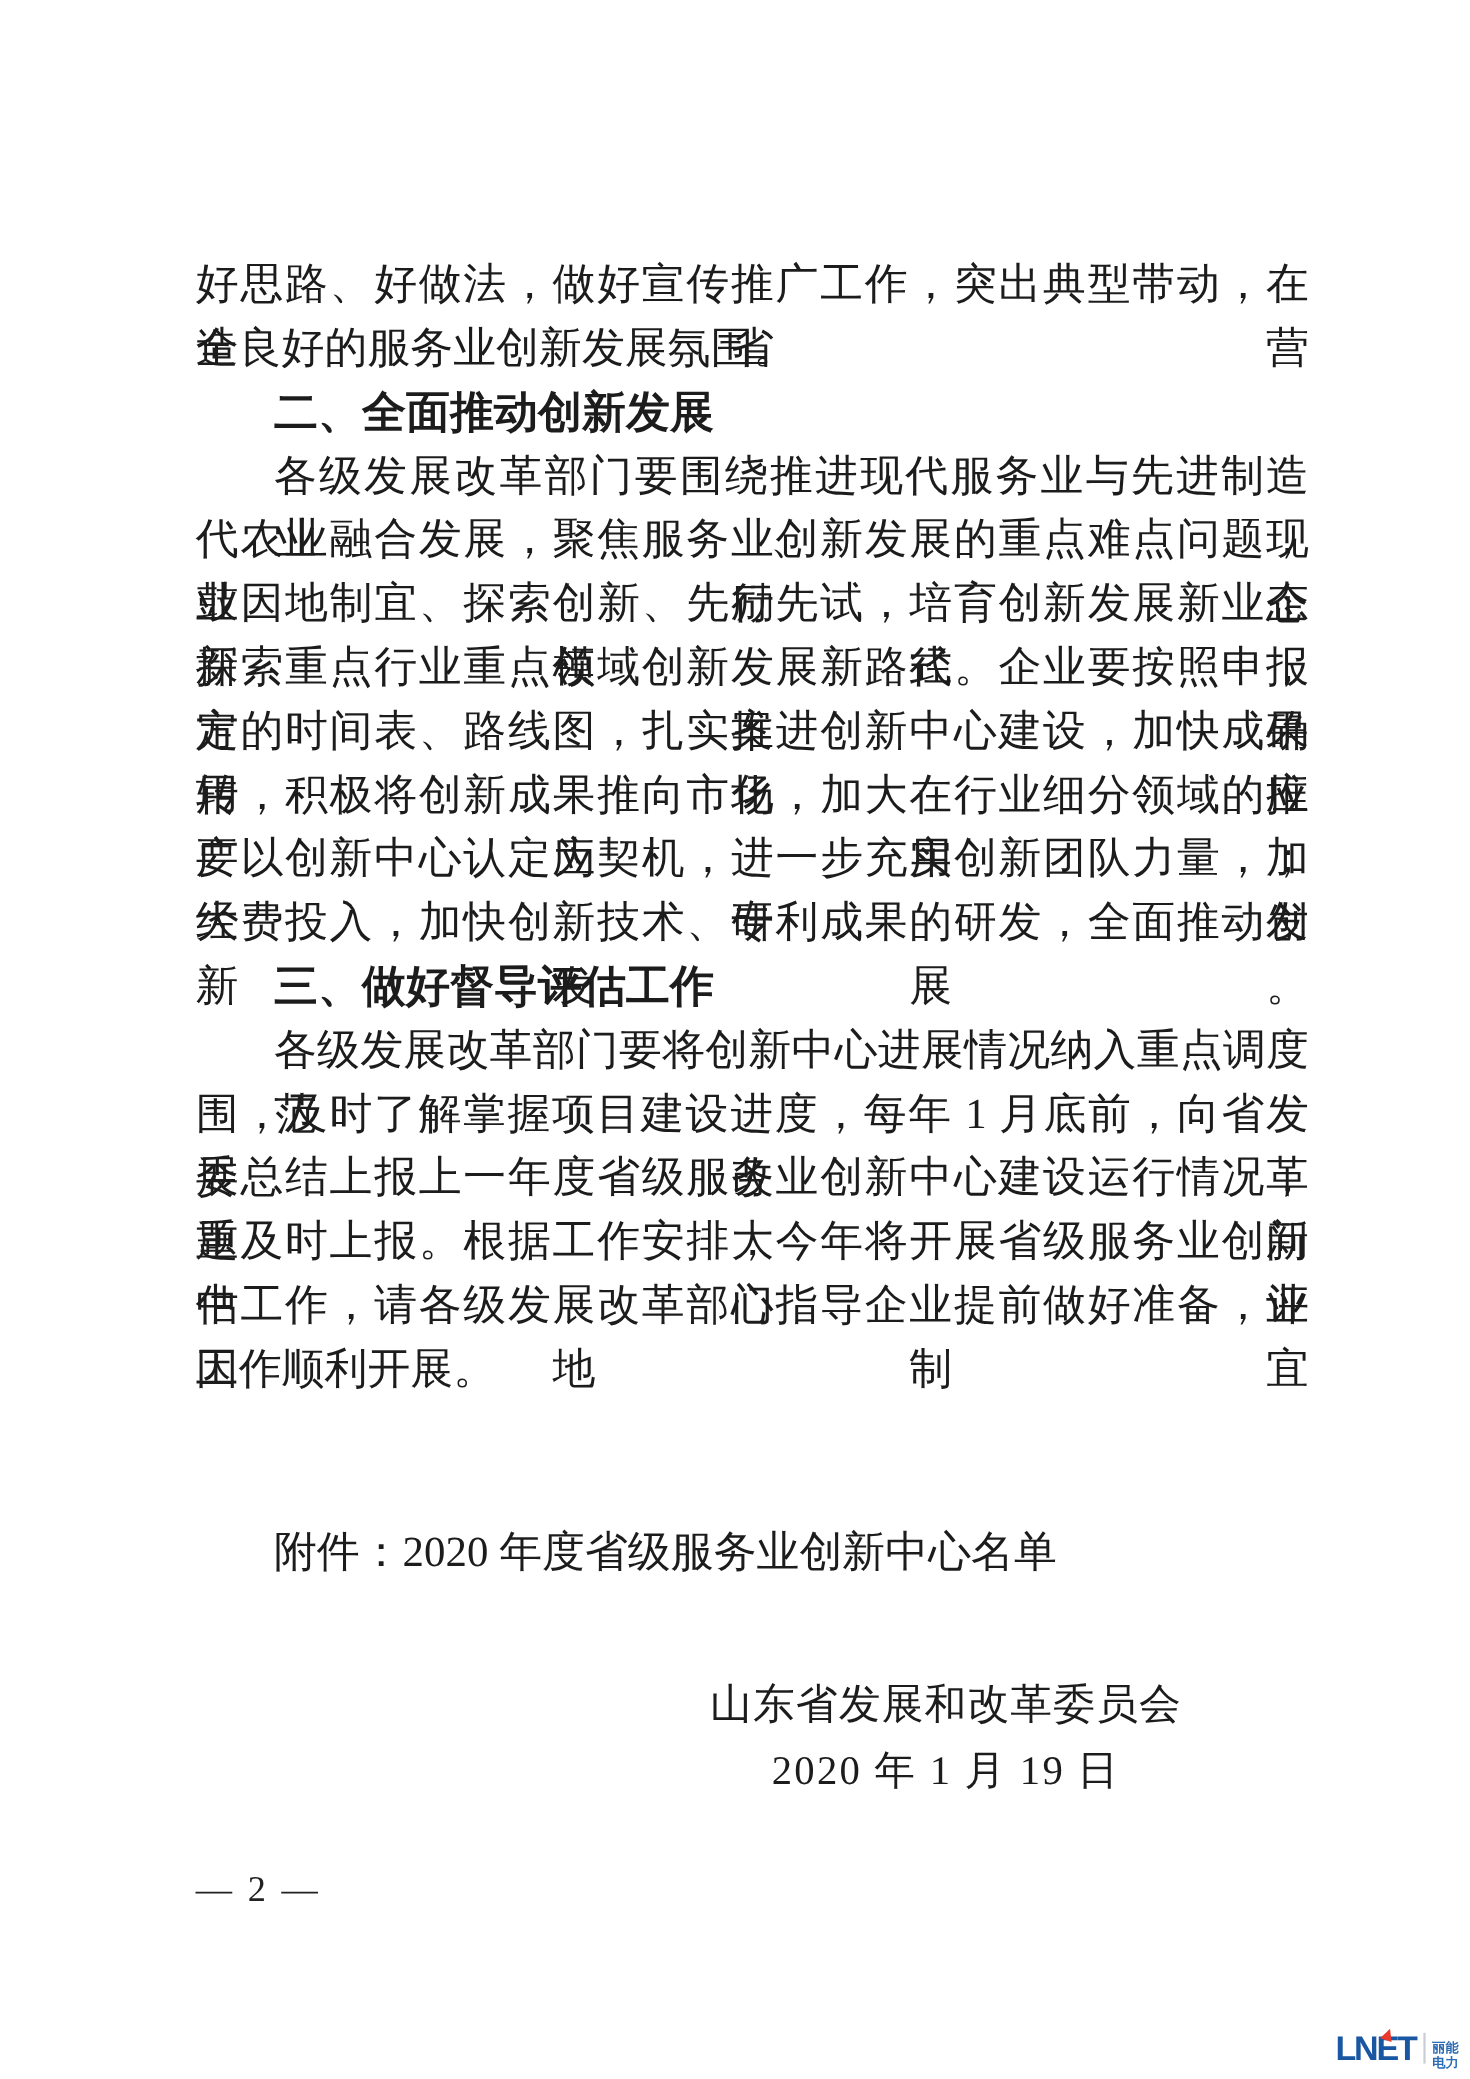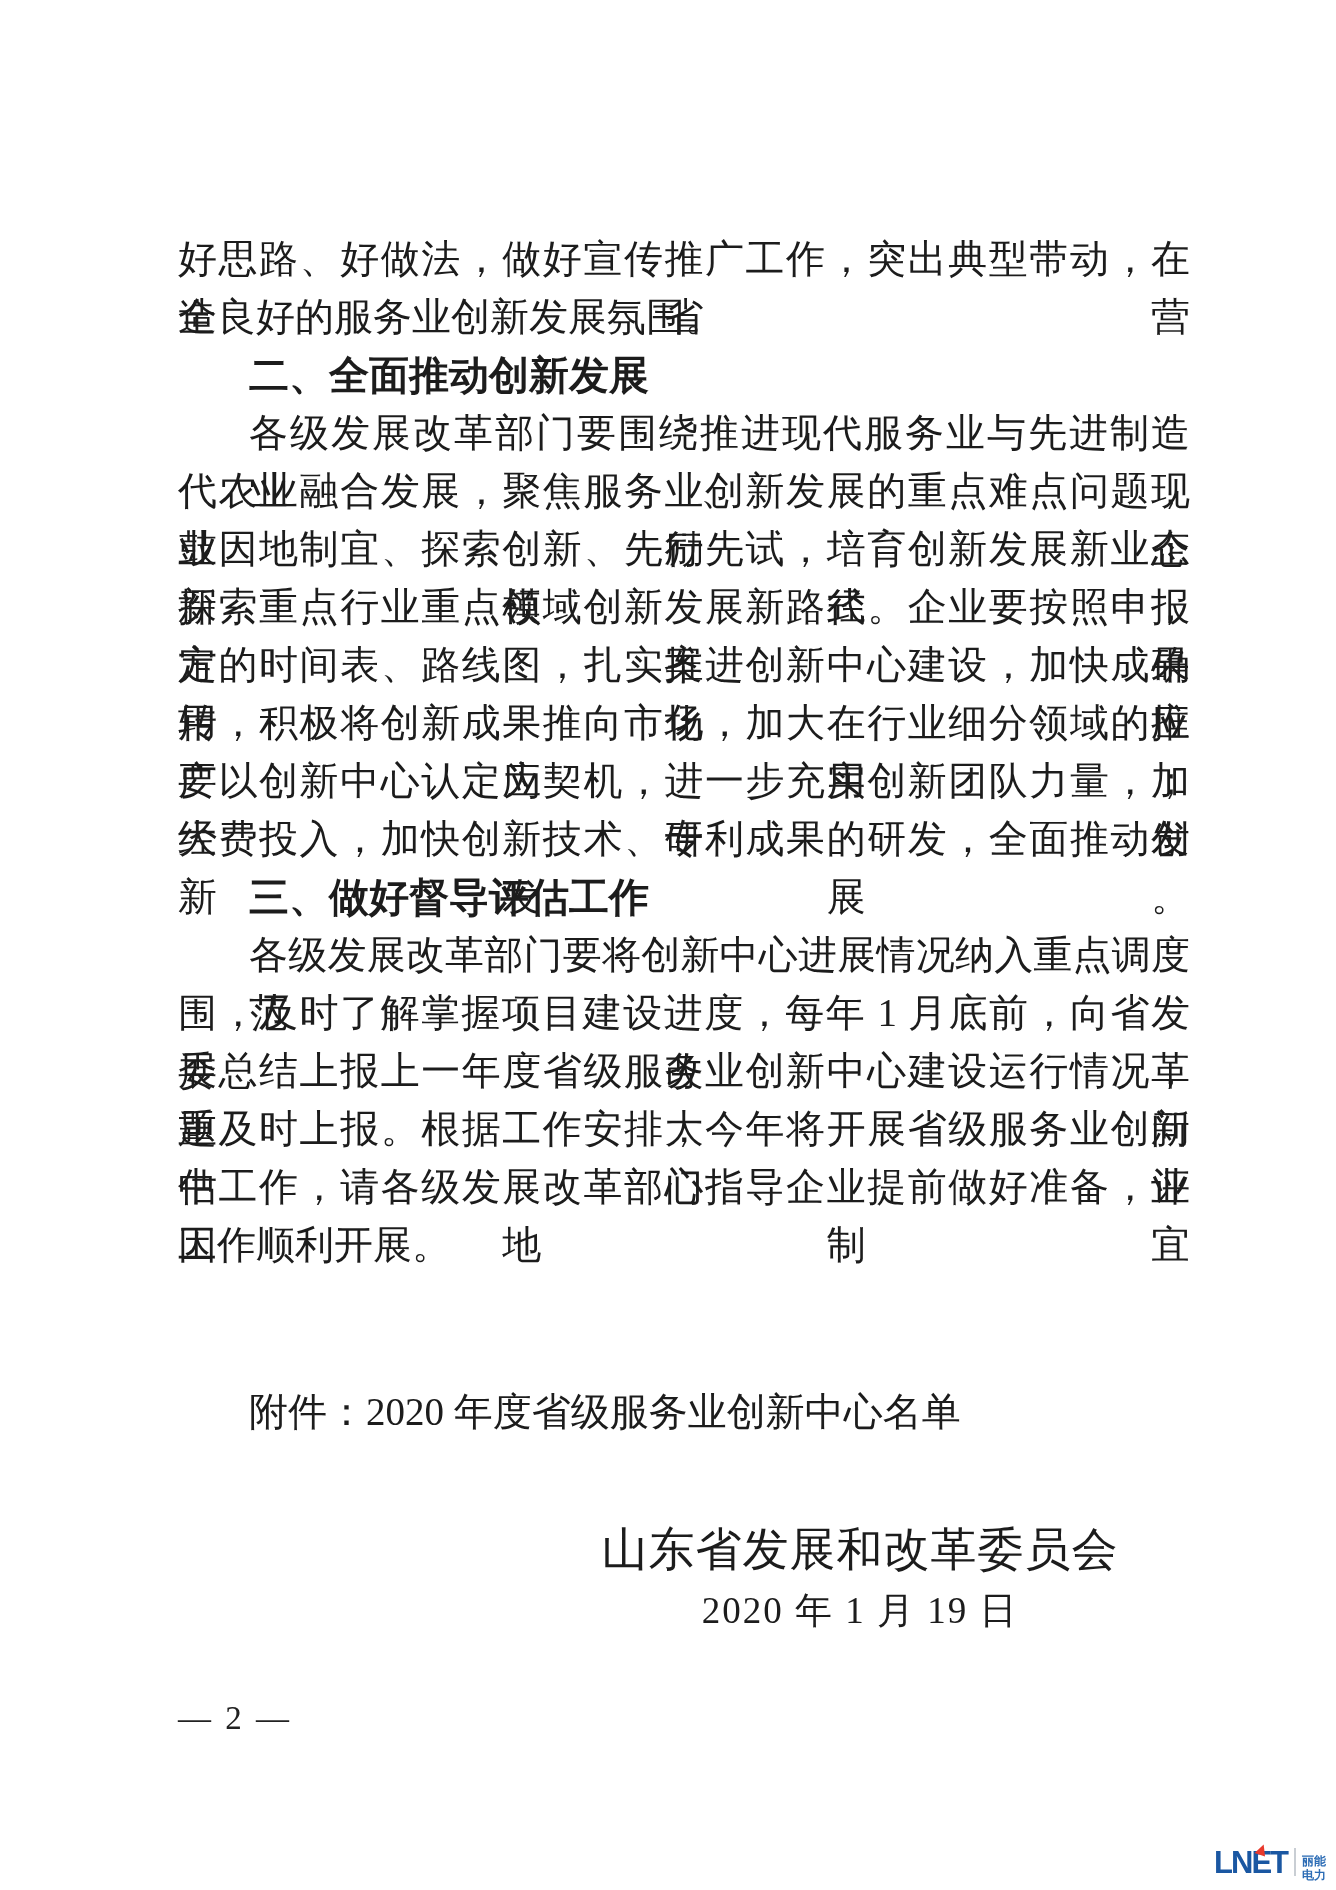--- a/index.html
+++ b/index.html
@@ -61,21 +61,21 @@
   .signature-block {
     position: absolute;
     left: 600px;
     top: 1522px;
     width: 520px;
     text-align: center;
   }
   .signature-line {
     height: 56px;
     line-height: 56px;
-    font-size: 46px;
+    font-size: 38px;
     letter-spacing: 1px;
   }
   .date-line {
     height: 56px;
     line-height: 56px;
     margin-top: 5px;
     font-size: 37px;
     letter-spacing: 2px;
   }
   .page-number {

